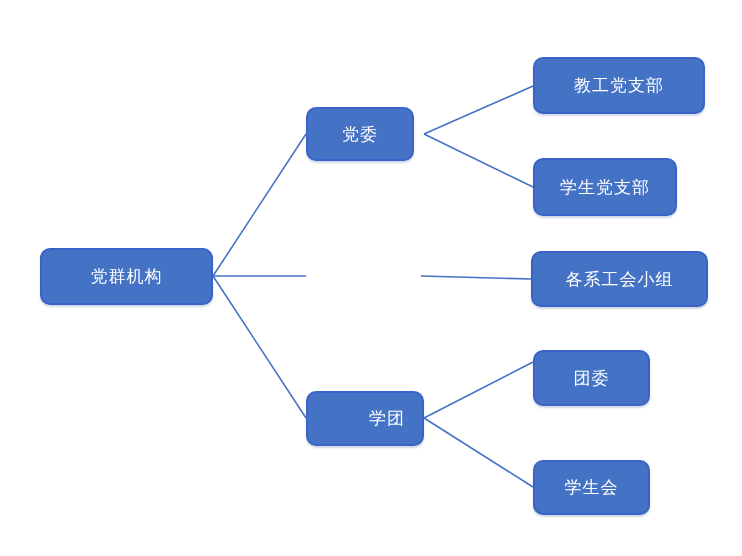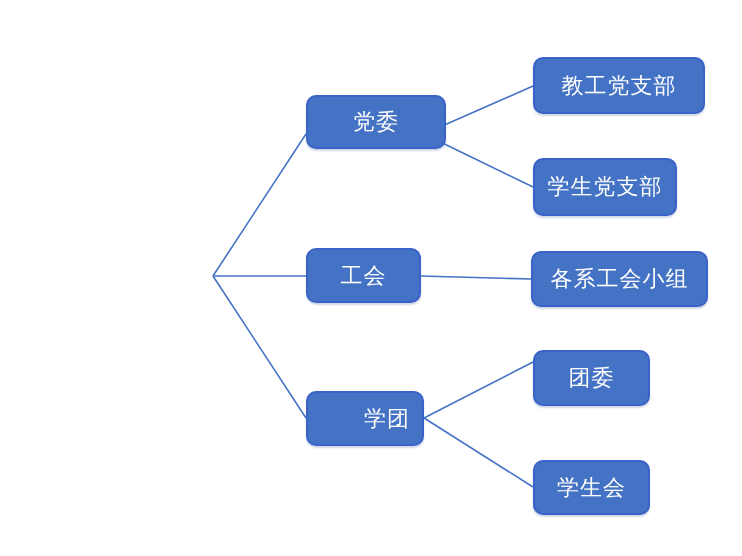--- a/index.html
+++ b/index.html
@@ -31,29 +31,29 @@
   .node {
     position: absolute;
     box-sizing: border-box;
     background: var(--node-fill, #4472C4);
     border: 2.5px solid var(--node-border, #3A62C9);
     border-radius: 10px;
     color: var(--node-text, #ffffff);
     display: flex;
     align-items: center;
     justify-content: center;
-    font-size: 22px;
+    font-size: 17px;
     letter-spacing: 1px;
     box-shadow: 0 2px 2px rgba(120, 140, 180, 0.35);
     cursor: default;
     white-space: nowrap;
   }
   
   .n-dangqun  { left: 40px;  top: 248px; width: 173px; height: 57px; }
-  .n-dangwei  { left: 306px; top: 95px; width: 140px; height: 54px; }
+  .n-dangwei  { left: 306px; top: 107px; width: 108px; height: 54px; }
   .n-gonghui  { left: 306px; top: 248px; width: 115px; height: 55px; }
   .n-xuetuan  { left: 306px; top: 391px; width: 118px; height: 55px; padding-left: 44px; }
   .n-jgdzb    { left: 533px; top: 57px;  width: 172px; height: 57px; }
   .n-xsdzb    { left: 533px; top: 158px; width: 144px; height: 58px; }
   .n-gxghxz   { left: 531px; top: 251px; width: 177px; height: 56px; }
   .n-tuanwei  { left: 533px; top: 350px; width: 117px; height: 56px; }
   .n-xsh      { left: 533px; top: 460px; width: 117px; height: 55px; text-align: right; }
 </style>
 </head>
 <body>
@@ -64,28 +64,28 @@
     <line x1="213" y1="276" x2="306" y2="134"></line>
     <line x1="213" y1="276" x2="306" y2="276"></line>
     <line x1="213" y1="276" x2="306" y2="418"></line>
     <line x1="424" y1="134" x2="533" y2="86"></line>
     <line x1="424" y1="134" x2="533" y2="187"></line>
     <line x1="421" y1="276" x2="531" y2="279"></line>
     <line x1="424" y1="418" x2="533" y2="362"></line>
     <line x1="424" y1="418" x2="533" y2="487"></line>
   </svg>
 
+  <div class="node n-dangqun">
+    <span>党群机构</span>
+  </div>
 
   <div class="node n-dangwei">
     <span>党委</span>
   </div>
 
-  <div class="node n-gonghui">
-    <span>工会</span>
-  </div>
 
   <div class="node n-xuetuan">
     <span>学团</span>
   </div>
 
   <div class="node n-jgdzb">
     <span>教工党支部</span>
   </div>
 
   <div class="node n-xsdzb">

